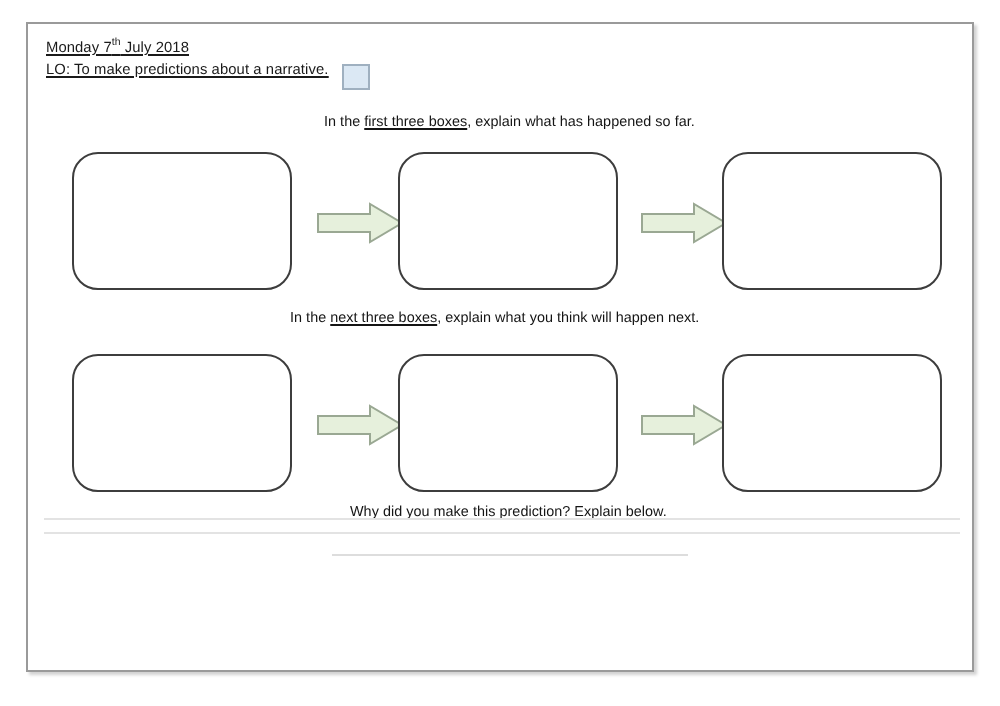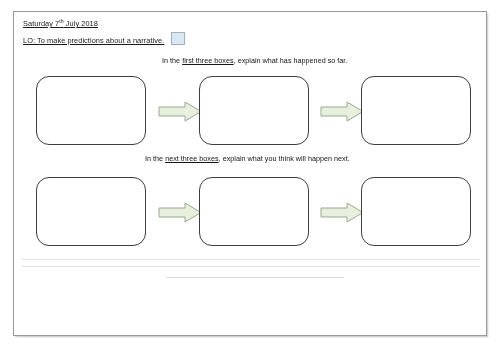--- a/index.html
+++ b/index.html
@@ -44,21 +44,21 @@
   }
   .header-line .u {
     text-decoration: underline;
     text-underline-offset: 1px;
   }
   .header-line sup {
     font-size: 5.2px;
     vertical-align: super;
     line-height: 0;
   }
-  #lo-line { margin-top: 6px; text-decoration: underline; }
+  #lo-line { margin-top: 0; text-decoration: underline; }
 
   
   #image-placeholder-box {
     position: absolute;
     left: 157px;
     top: 20px;
     width: 14px;
     height: 13px;
     background: #dbe8f4;
     border: 1.4px solid #9fb0c0;
@@ -126,21 +126,21 @@
   #writing-line-2 { left: 8px;   top: 254px; width: 458px; }
   #writing-line-3 { left: 152px; top: 265px; width: 178px; background:#dddddd; }
 </style>
 </head>
 <body>
 
 <div id="worksheet-page">
 
   <div id="header-block">
     <div class="header-line">
-      <span class="u"><span>Saturday 7</span><sup>th</sup><span> July 2018</span></span>
+      <span class="u"><span>Monday 7</span><sup>th</sup><span> July 2018</span></span>
     </div>
     <div class="header-line" id="lo-line">
       <span class="u">LO: To make predictions about a narrative.</span>
     </div>
   </div>
 
   <div id="image-placeholder-box"></div>
 
   <div class="instruction" id="instruction-top">
     <span>In the </span><span class="u">first three boxes</span><span>, explain what has happened so far.</span>
@@ -175,18 +175,21 @@
     </div>
     <div class="flow-box b2"></div>
     <div class="flow-arrow a2">
       <svg viewBox="0 0 44 21" xmlns="http://www.w3.org/2000/svg">
         <polygon points="1,6 27,6 27,1 43,10.5 27,20 27,15 1,15" fill="#e6f0dc" stroke="#9aa893" stroke-width="1"></polygon>
       </svg>
     </div>
     <div class="flow-box b3"></div>
   </div>
 
+  <div class="instruction" id="instruction-bottom">
+    <span>Why did you make this prediction? Explain below.</span>
+  </div>
 
   <div class="writing-line" id="writing-line-1"></div>
   <div class="writing-line" id="writing-line-2"></div>
   <div class="writing-line" id="writing-line-3"></div>
 
 </div>
 
 </body></html>

